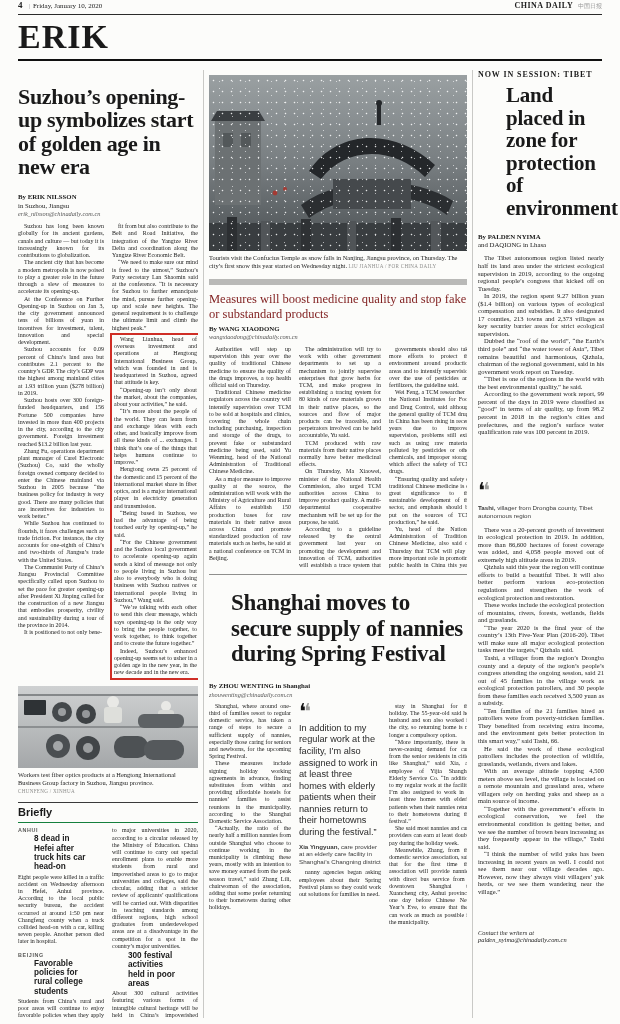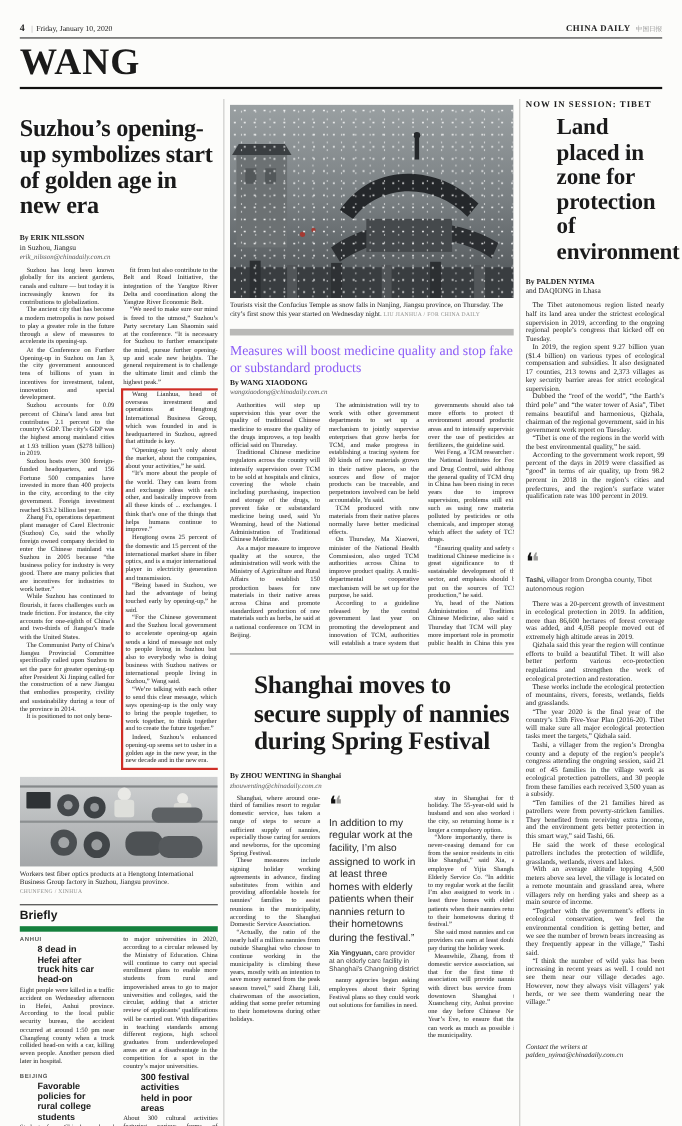--- a/index.html
+++ b/index.html
@@ -1,17 +1,17 @@
 <!DOCTYPE html>
 <html style="--accent: #cf2e26;"><head>
 <meta charset="utf-8">
 <style>
   html,body{margin:0;padding:0;background:#e9e9e7;}
   .page{width:620px;height:1024px;background:#fcfcfa;position:relative;overflow:hidden;
-        box-sizing:border-box;padding:20px 18px 0;color:#1a1a1a;
+        box-sizing:border-box;padding:0 18px 0;color:#1a1a1a;
         font-family:"Liberation Serif",serif;}
   
   .topbar{display:flex;justify-content:space-between;align-items:baseline;font-size:7px;color:#222;}
   .topbar .pg{font-weight:bold;font-size:9px;margin-right:3px;}
   .topbar .sep{color:#999;margin:0 3px;}
   .topbar .brand{font-weight:bold;font-size:8px;letter-spacing:.5px;}
   .topbar .cn{font-size:6px;color:#999;margin-left:3px;}
   .rule-thin{border-top:1px solid #2b2b2b;margin-top:3px;}
   .masthead{font-size:34px;font-weight:bold;line-height:1;letter-spacing:1px;padding:5px 0 5px;}
   .rule-thick{border-top:2px solid #101010;}
@@ -36,33 +36,33 @@
   .photo svg{display:block;width:100%;height:100%;}
   .snowdots{position:absolute;inset:0;
     background-image:radial-gradient(circle,rgba(255,255,255,.85) .6px,rgba(255,255,255,0) 1.1px),
                      radial-gradient(circle,rgba(255,255,255,.6) .5px,rgba(255,255,255,0) 1px);
     background-size:9px 11px,13px 7px;background-position:0 0,4px 3px;}
   .cap{font-size:6.4px;line-height:7.8px;margin-top:3px;color:#1d1d1d;}
   .credit{font-size:5.1px;color:#8e8e8c;letter-spacing:.3px;white-space:nowrap;}
   
   .briefly{margin-top:7px;border-top:1px solid #3a3a3a;}
   .briefly-title{font-family:"Liberation Sans",sans-serif;font-weight:bold;font-size:11px;
-                 padding:3px 0 4px;border-bottom:5px solid #15803d;}
+                 padding:3px 0 4px;border-bottom:1px solid #15803d;}
   .briefly-cols{column-count:2;column-gap:8px;column-fill:auto;height:198px;overflow:hidden;margin-top:4px;}
   .brief-region{font-family:"Liberation Sans",sans-serif;font-size:5.4px;font-weight:bold;
                 color:#5a5a58;letter-spacing:.6px;margin-top:6px;}
   .brief-item:first-child .brief-region{margin-top:0;}
   .brief-head{font-family:"Liberation Sans",sans-serif;font-size:8.2px;line-height:9.3px;
               font-weight:bold;margin:1px 16px 2px;}
   .brief-body{font-size:6px;line-height:7.2px;text-align:justify;text-indent:0;}
   
   .h-nanjing{font-size:13.5px;font-weight:bold;letter-spacing:.2px;}
   .graybar{height:6px;background:#b9b9b7;margin:8px 0 7px;}
   .h-tcm{font-size:29px;line-height:32px;font-weight:bold;letter-spacing:-.5px;}
-  .deck{font-size:12.5px;line-height:15px;margin-top:7px;color:#8b5cf6;}
+  .deck{font-size:12.5px;line-height:15px;margin-top:7px;color:#7f1d1d;}
   .body3{display:flex;gap:8px;height:222px;overflow:hidden;margin-top:5px;}
   .tcol{width:82px;flex:none;font-size:6px;line-height:7.2px;}
   .mid-hr{border-top:1px solid #8f8f8d;margin:6px 0 5px;}
   .h-shanghai{font-size:23px;line-height:25.5px;font-weight:bold;letter-spacing:-.3px;margin-left:22px;}
   .shbody{display:flex;gap:8px;height:232px;overflow:hidden;margin-top:4px;}
   
   .pq-icon{line-height:18px;font-size:22px;letter-spacing:-2px;}
   .pq-icon .q1{color:#141414;} .pq-icon .q2{color:#9c9c9a;}
   .pq-text{font-family:"Liberation Sans",sans-serif;font-size:9.8px;line-height:12.4px;
            color:#2a2a2a;margin-top:2px;text-indent:0;}
@@ -85,21 +85,21 @@
   <header class="topbar">
     <div>
       <span class="pg">4</span><span class="sep">|</span><span>Friday, January 10, 2020</span>
     </div>
     <div>
       <span class="brand">CHINA DAILY</span>
       <span class="cn">中国日报</span>
     </div>
   </header>
   <div class="rule-thin"></div>
-  <div class="masthead">WANG</div>
+  <div class="masthead">ERIK</div>
   <div class="rule-thick"></div>
 
   <main class="content">
 
     <section class="col-left">
       <h1 class="h-suzhou">Suzhou’s opening-up symbolizes start of golden age in new era</h1>
       <div class="by">
         <div class="name">By ERIK NILSSON</div>
         <div>in Suzhou, Jiangsu</div>
         <div class="em">erik_nilsson@chinadaily.com.cn</div>

